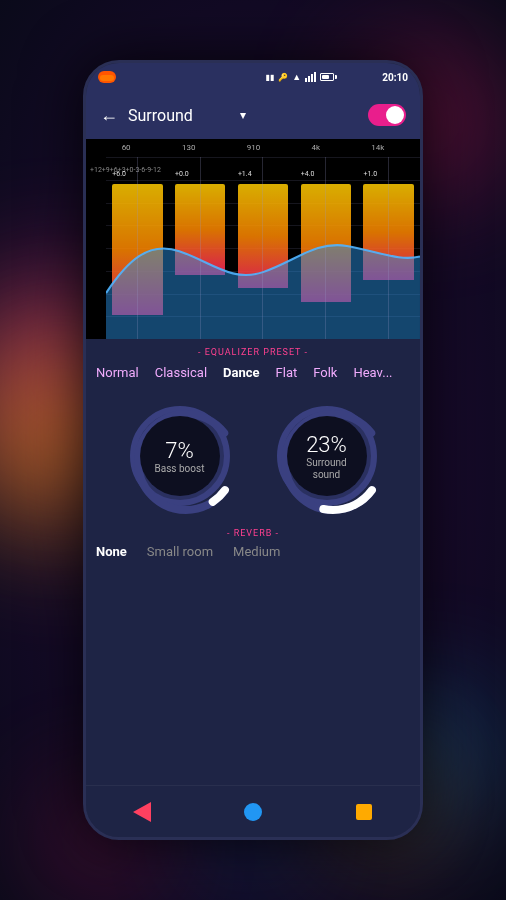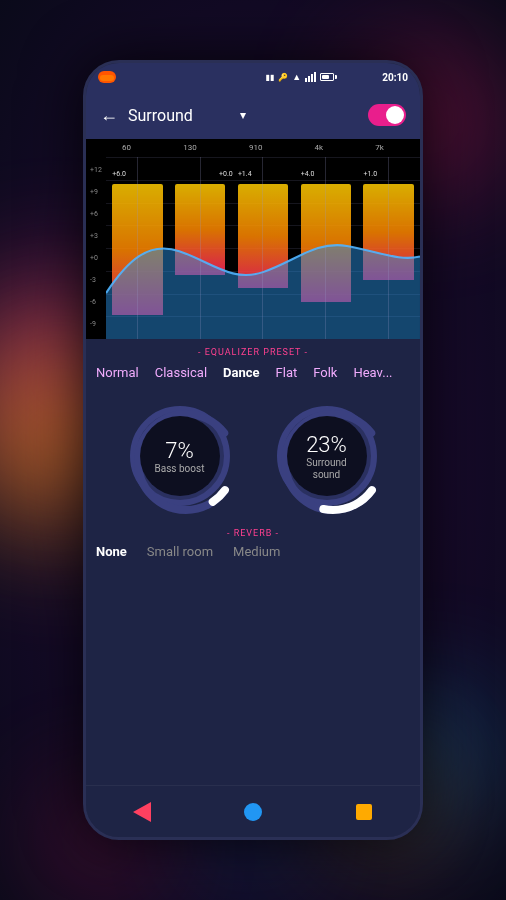--- a/index.html
+++ b/index.html
@@ -183,21 +183,21 @@
       font-size: 8px;
       text-align: center;
     }
 
     
     .db-labels {
       position: absolute;
       left: 4px;
       top: 20px;
       display: flex;
-      flex-direction: column;
+      flex-direction: row;
       gap: 0;
     }
     .db-label {
       color: #888;
       font-size: 7px;
       height: 22px;
       display: flex;
       align-items: center;
     }
 
@@ -523,33 +523,33 @@
       <div class="h-grid-line" style="top:62.5%;"></div>
       <div class="h-grid-line" style="top:75%;"></div>
       <div class="h-grid-line" style="top:87.5%;"></div>
     </div>
 
     <div class="freq-labels">
       <span class="freq-label">60</span>
       <span class="freq-label">130</span>
       <span class="freq-label">910</span>
       <span class="freq-label">4k</span>
-      <span class="freq-label">7k</span>
+      <span class="freq-label">14k</span>
     </div>
 
     <div class="eq-bars">
 
       <div class="eq-bar-wrapper">
         <div class="eq-bar bar-gradient" style="height:72%;width:80%;position:relative;">
           <span class="eq-value-label">+6.0</span>
         </div>
       </div>
 
       <div class="eq-bar-wrapper">
-        <div class="eq-bar bar-gradient" style="height:50%;width:80%;position:relative;padding-left:44px;">
+        <div class="eq-bar bar-gradient" style="height:50%;width:80%;position:relative;">
           <span class="eq-value-label">+0.0</span>
         </div>
       </div>
 
       <div class="eq-bar-wrapper">
         <div class="eq-bar bar-gradient" style="height:57%;width:80%;position:relative;">
           <span class="eq-value-label">+1.4</span>
         </div>
       </div>
 

